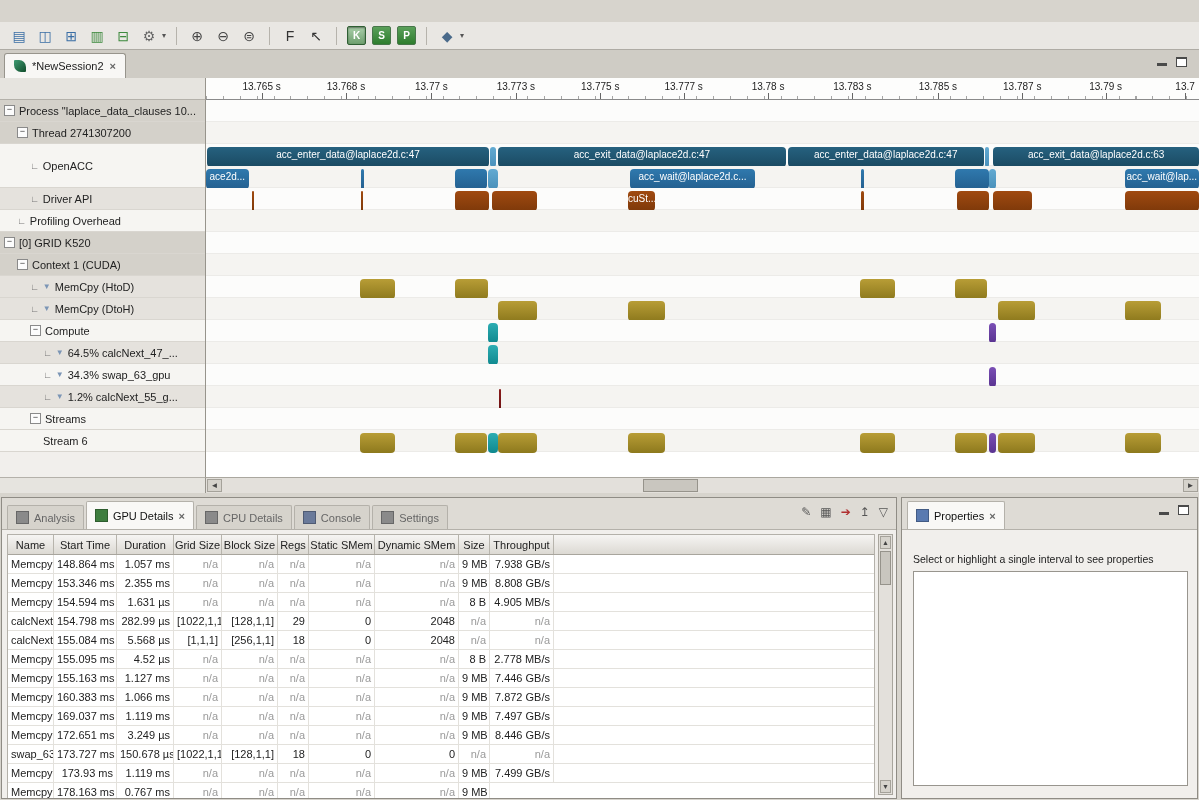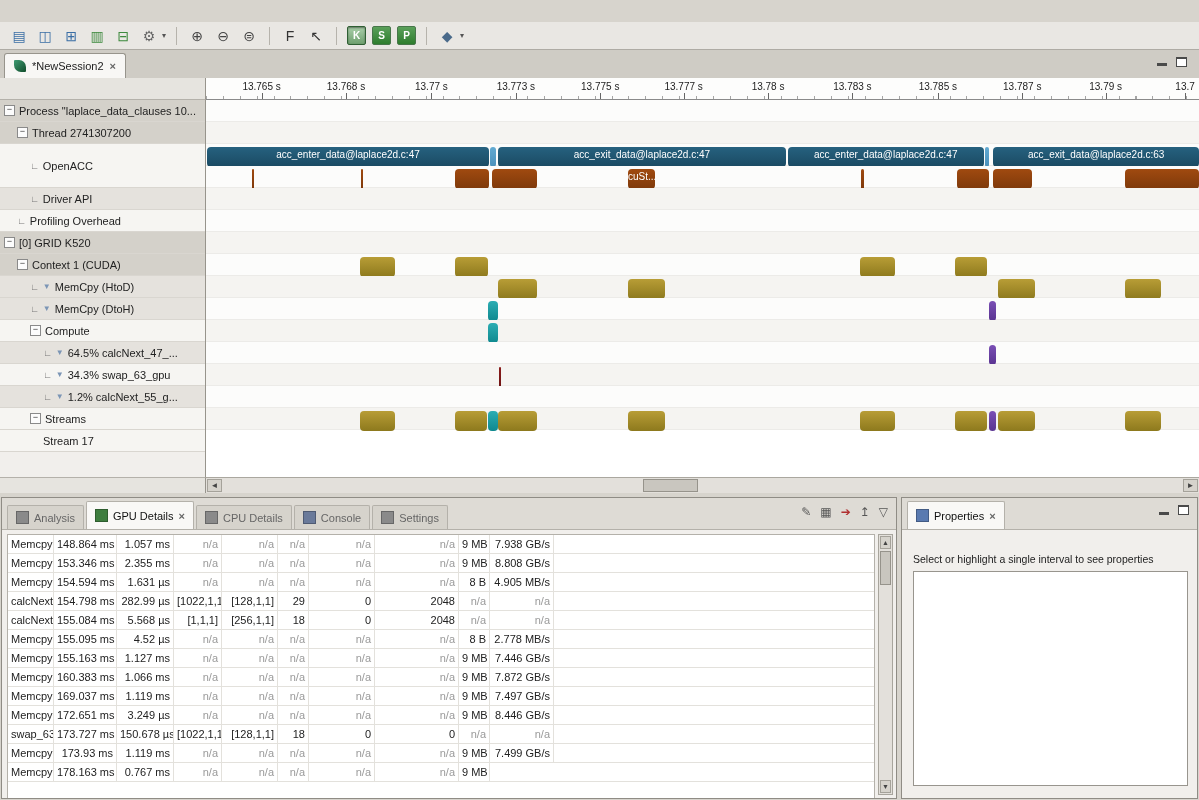--- a/index.html
+++ b/index.html
@@ -239,34 +239,45 @@
           </div>
         </div>
         <div class="tree-row shade-light" style="height: 22px;">
           <div class="tree-inner" style="padding-left: 30px;">
             <span class="expander">−</span>
             <span class="tree-label">Streams</span>
           </div>
         </div>
         <div class="tree-row shade-light" style="height: 22px;">
           <div class="tree-inner" style="padding-left: 43px;">
-            <span class="tree-label">Stream 17</span>
+            <span class="tree-label">Stream 6</span>
           </div>
         </div>
       </div>
     <div class="timeline-lanes">
         <div class="tl-lane"></div>
         <div class="tl-lane alt"></div>
         <div class="tl-lane">
           <div class="bar labeled" style="left: 0.1%; width: 28.4%; background: linear-gradient(rgb(38, 97, 127), rgb(26, 74, 98));">acc_enter_data@laplace2d.c:47</div>
           <div class="bar" style="left: 28.6%; width: 0.6%; background: linear-gradient(rgb(98, 170, 210), rgb(74, 144, 186));"></div>
           <div class="bar labeled" style="left: 29.4%; width: 29%; background: linear-gradient(rgb(38, 97, 127), rgb(26, 74, 98));">acc_exit_data@laplace2d.c:47</div>
           <div class="bar labeled" style="left: 58.6%; width: 19.7%; background: linear-gradient(rgb(38, 97, 127), rgb(26, 74, 98));">acc_enter_data@laplace2d.c:47</div>
           <div class="bar" style="left: 78.4%; width: 0.5%; background: linear-gradient(rgb(98, 170, 210), rgb(74, 144, 186));"></div>
           <div class="bar labeled" style="left: 79.3%; width: 20.7%; background: linear-gradient(rgb(38, 97, 127), rgb(26, 74, 98));">acc_exit_data@laplace2d.c:63</div>
+        </div>
+        <div class="tl-lane alt">
+          <div class="bar labeled" style="left: 0%; width: 4.3%; background: linear-gradient(rgb(47, 121, 174), rgb(36, 96, 144));">ace2d...</div>
+          <div class="bar" style="left: 15.6%; width: 0.3%; background: linear-gradient(rgb(47, 121, 174), rgb(36, 96, 144));"></div>
+          <div class="bar" style="left: 25.1%; width: 3.2%; background: linear-gradient(rgb(47, 121, 174), rgb(36, 96, 144));"></div>
+          <div class="bar" style="left: 28.4%; width: 1%; background: linear-gradient(rgb(98, 170, 210), rgb(74, 144, 186));"></div>
+          <div class="bar labeled" style="left: 42.7%; width: 12.6%; background: linear-gradient(rgb(47, 121, 174), rgb(36, 96, 144));">acc_wait@laplace2d.c...</div>
+          <div class="bar" style="left: 66%; width: 0.3%; background: linear-gradient(rgb(47, 121, 174), rgb(36, 96, 144));"></div>
+          <div class="bar" style="left: 75.4%; width: 3.5%; background: linear-gradient(rgb(47, 121, 174), rgb(36, 96, 144));"></div>
+          <div class="bar" style="left: 78.9%; width: 0.7%; background: linear-gradient(rgb(98, 170, 210), rgb(74, 144, 186));"></div>
+          <div class="bar labeled" style="left: 92.5%; width: 7.5%; background: linear-gradient(rgb(47, 121, 174), rgb(36, 96, 144));">acc_wait@lap...</div>
         </div>
         <div class="tl-lane">
           <div class="bar" style="left: 4.6%; width: 0.25%; background: linear-gradient(rgb(160, 74, 16), rgb(126, 57, 10));"></div>
           <div class="bar" style="left: 15.6%; width: 0.25%; background: linear-gradient(rgb(160, 74, 16), rgb(126, 57, 10));"></div>
           <div class="bar" style="left: 25.1%; width: 3.4%; background: linear-gradient(rgb(160, 74, 16), rgb(126, 57, 10));"></div>
           <div class="bar" style="left: 28.8%; width: 4.5%; background: linear-gradient(rgb(160, 74, 16), rgb(126, 57, 10));"></div>
           <div class="bar labeled" style="left: 42.5%; width: 2.7%; background: linear-gradient(rgb(160, 74, 16), rgb(126, 57, 10));">cuSt...</div>
           <div class="bar" style="left: 66%; width: 0.25%; background: linear-gradient(rgb(160, 74, 16), rgb(126, 57, 10));"></div>
           <div class="bar" style="left: 75.6%; width: 3.3%; background: linear-gradient(rgb(160, 74, 16), rgb(126, 57, 10));"></div>
           <div class="bar" style="left: 79.3%; width: 3.9%; background: linear-gradient(rgb(160, 74, 16), rgb(126, 57, 10));"></div>
@@ -347,20 +358,33 @@
         </div>
       </div>
     <div class="panel-icons">
         <span class="p-ic" style="color: rgb(85, 85, 85);">✎</span>
         <span class="p-ic" style="color: rgb(85, 85, 85);">▦</span>
         <span class="p-ic" style="color: rgb(176, 48, 48);">➔</span>
         <span class="p-ic" style="color: rgb(85, 85, 85);">↥</span>
         <span class="p-ic" style="color: rgb(85, 85, 85);">▽</span>
       </div>
     <div class="gpu-table">
+      <div class="thead">
+          <div class="th" style="width: 46px;">Name</div>
+          <div class="th" style="width: 63px;">Start Time</div>
+          <div class="th" style="width: 57px;">Duration</div>
+          <div class="th" style="width: 48px;">Grid Size</div>
+          <div class="th" style="width: 56px;">Block Size</div>
+          <div class="th" style="width: 31px;">Regs</div>
+          <div class="th" style="width: 66px;">Static SMem</div>
+          <div class="th" style="width: 84px;">Dynamic SMem</div>
+          <div class="th" style="width: 31px;">Size</div>
+          <div class="th" style="width: 64px;">Throughput</div>
+          <div class="th fill"></div>
+        </div>
       <div class="tbody">
           <div class="tr">
             <div class="td left" style="width: 46px;">Memcpy</div>
             <div class="td" style="width: 63px;">148.864 ms</div>
             <div class="td" style="width: 57px;">1.057 ms</div>
             <div class="td na" style="width: 48px;">n/a</div>
             <div class="td na" style="width: 56px;">n/a</div>
             <div class="td na" style="width: 31px;">n/a</div>
             <div class="td na" style="width: 66px;">n/a</div>
             <div class="td na" style="width: 84px;">n/a</div>

